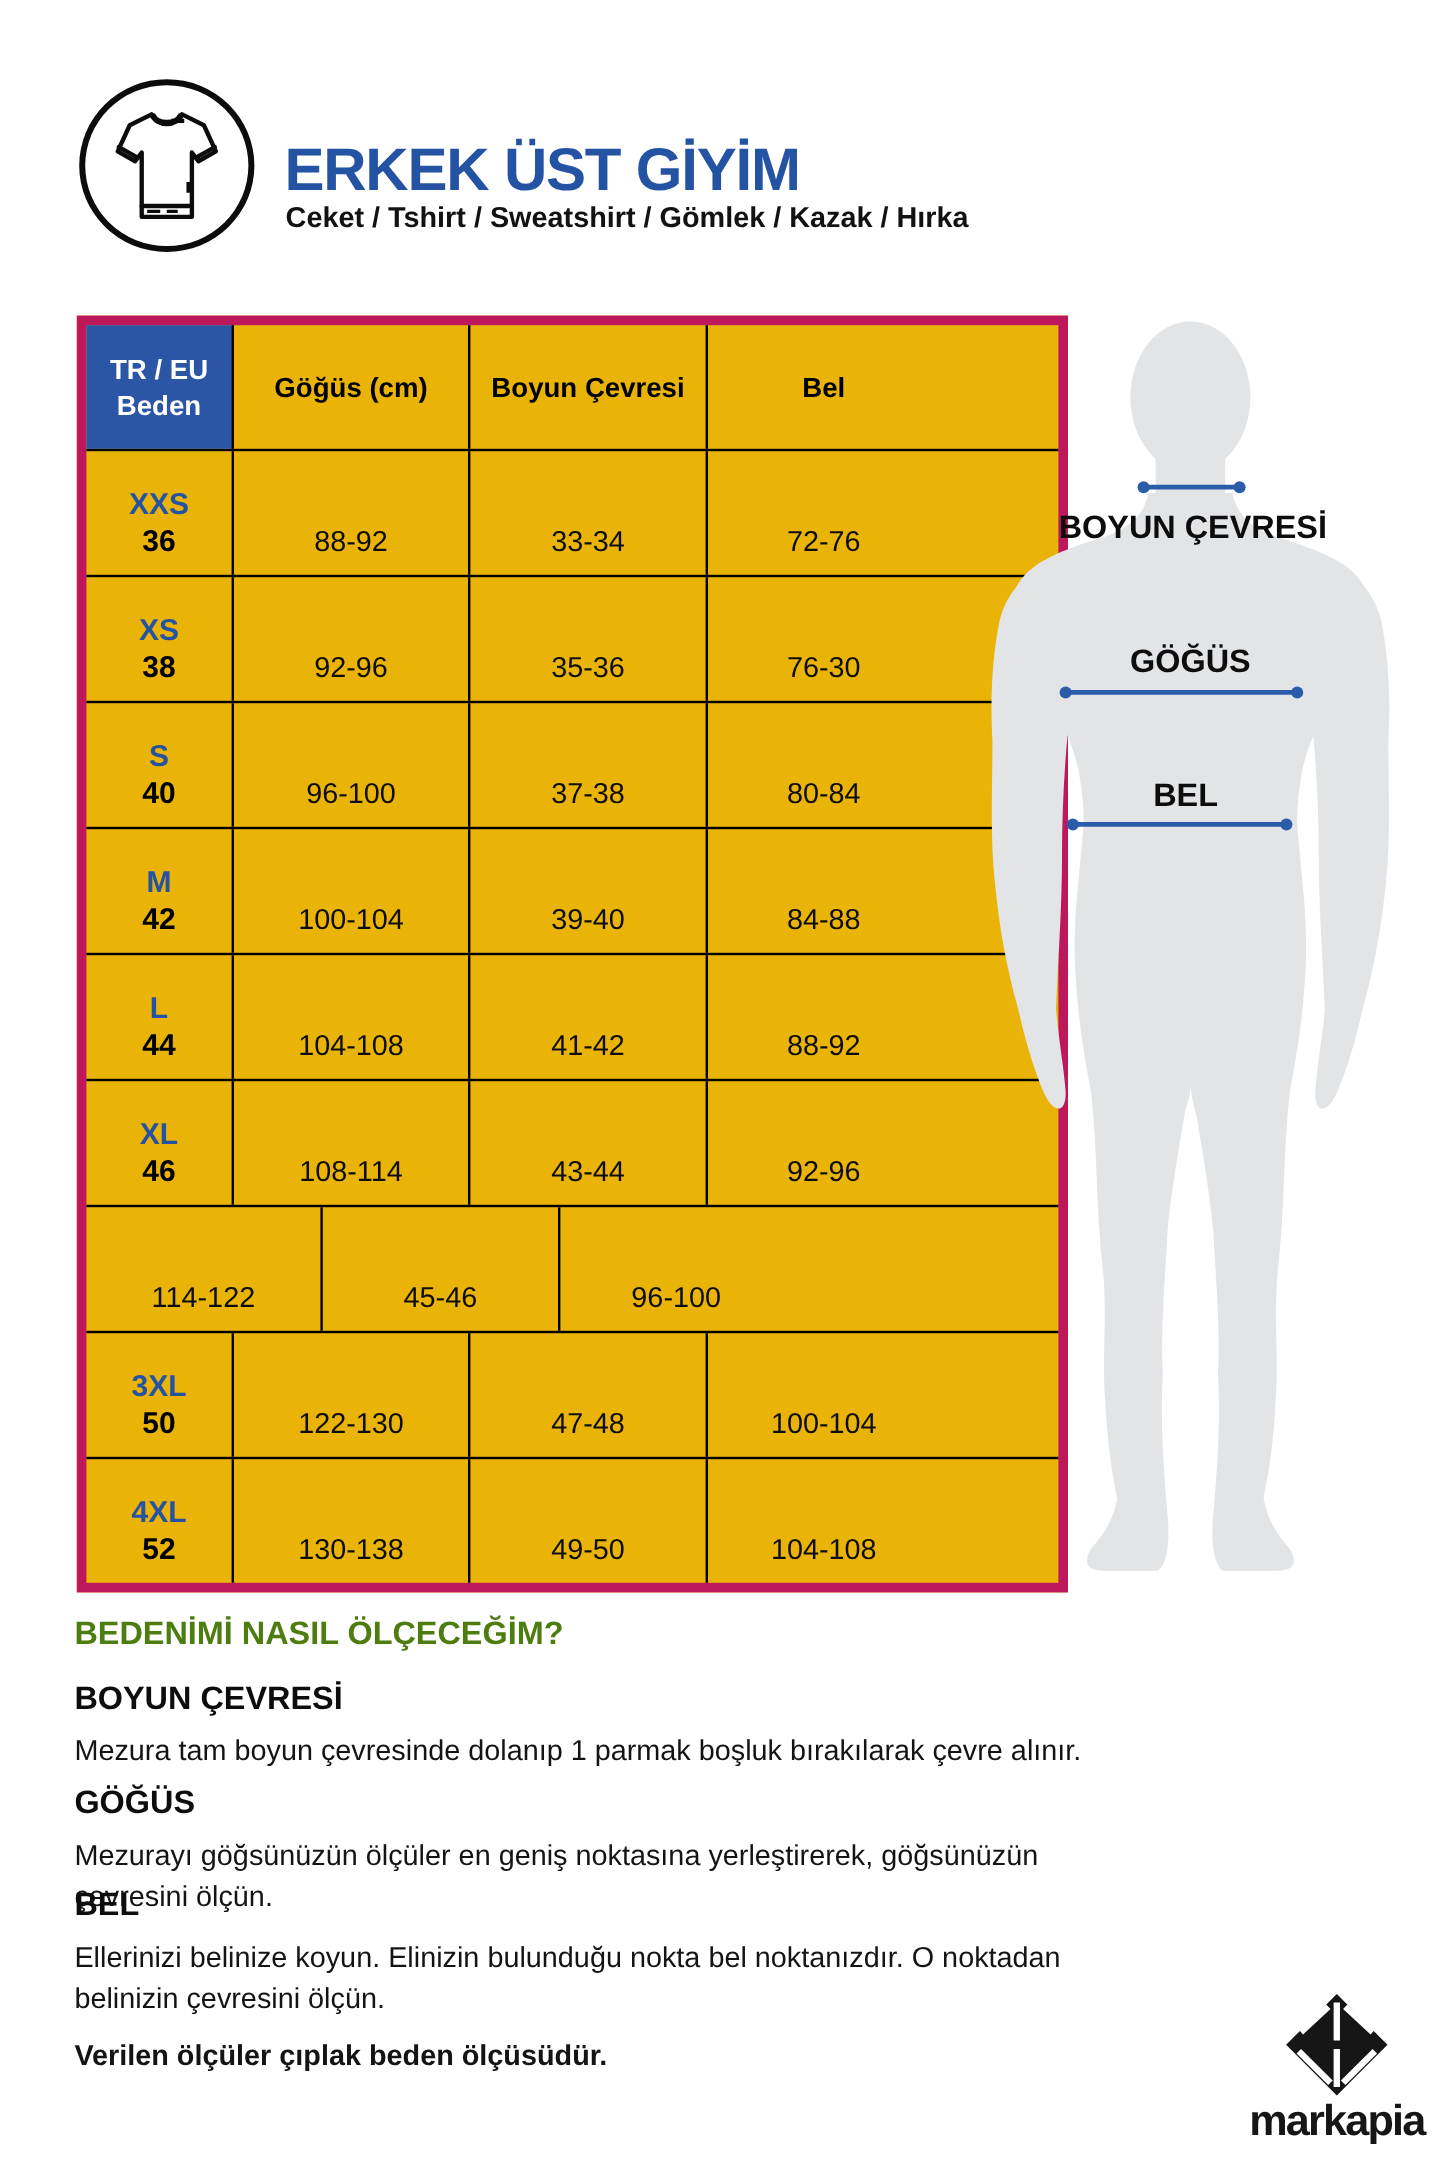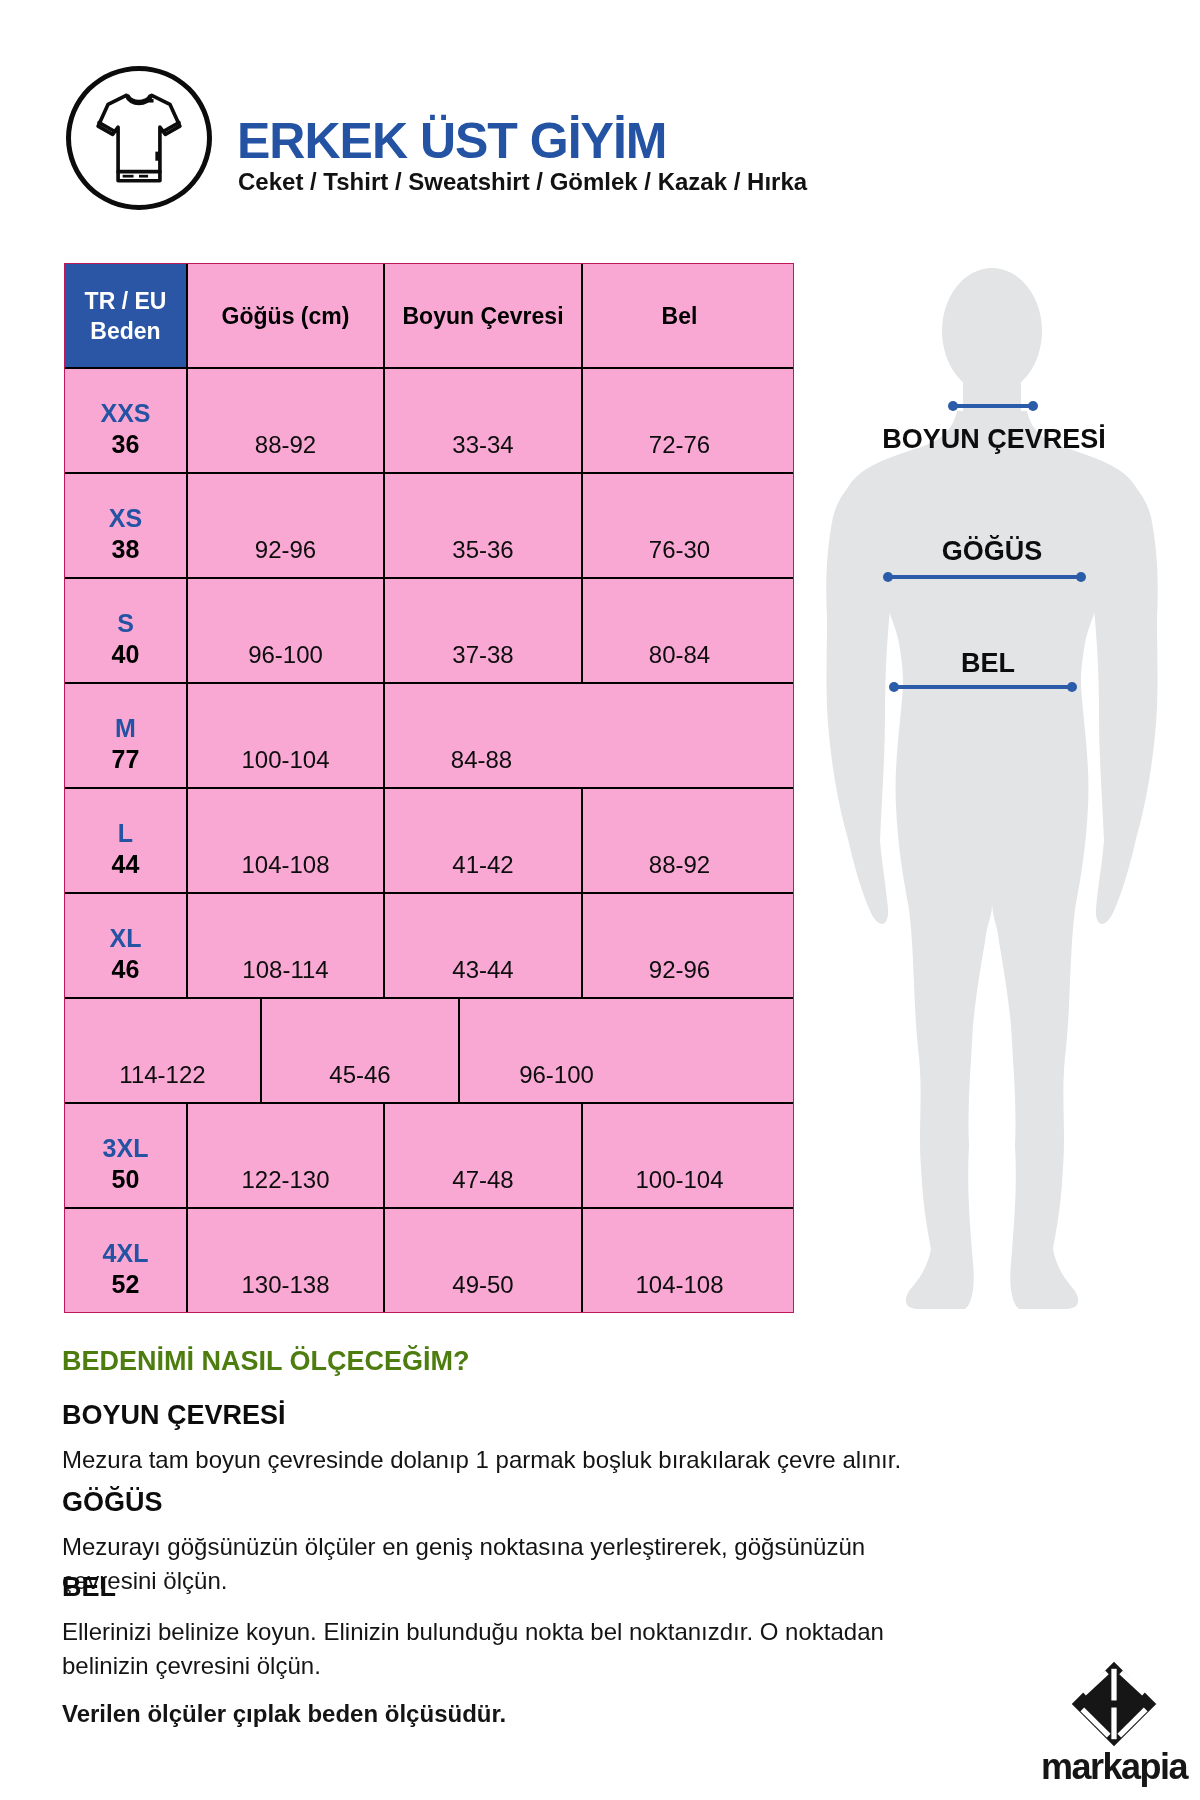--- a/index.html
+++ b/index.html
@@ -16,22 +16,22 @@
   .page-title{
     position:absolute;left:237px;top:112px;
     font-size:50px;font-weight:bold;letter-spacing:-1px;color:#2553a4;white-space:nowrap;
   }
   .page-subtitle{
     position:absolute;left:238px;top:168px;
     font-size:24px;font-weight:bold;color:#121212;white-space:nowrap;
   }
   
   .size-table{
-    position:absolute;left:64px;top:263px;width:730px;
-    border:1px solid #be185d;box-sizing:border-box;background:#f9a8d4;
+    position:absolute;left:64px;top:263px;width:826px;
+    border:8px solid #be185d;box-sizing:border-box;background:#eab308;
   }
   .tr{display:flex;height:103px;border-bottom:2px solid #000;}
   .tr:last-child{border-bottom:none;}
   .td,.th{
     box-sizing:border-box;border-right:2px solid #000;
     display:flex;flex-direction:column;align-items:center;
   }
   .td:last-child,.th:last-child{border-right:none;}
   .c1{width:123px;}.c2{width:197px;}.c3{width:198px;}.c4{width:193px;}
   .th{justify-content:center;font-weight:bold;font-size:23px;color:#000;white-space:pre-line;text-align:center;line-height:30px;}
@@ -136,24 +136,27 @@
       <div class="td c3">
           <span>37-38</span>
         </div>
       <div class="td c4">
           <span>80-84</span>
         </div>
     </div>
     <div class="tr">
       <div class="td c1">
           <span class="size">M</span>
-          <span class="eu">77</span>
+          <span class="eu">42</span>
         </div>
       <div class="td c2">
           <span>100-104</span>
+        </div>
+      <div class="td c3">
+          <span>39-40</span>
         </div>
       <div class="td c4">
           <span>84-88</span>
         </div>
     </div>
     <div class="tr">
       <div class="td c1">
           <span class="size">L</span>
           <span class="eu">44</span>
         </div>

